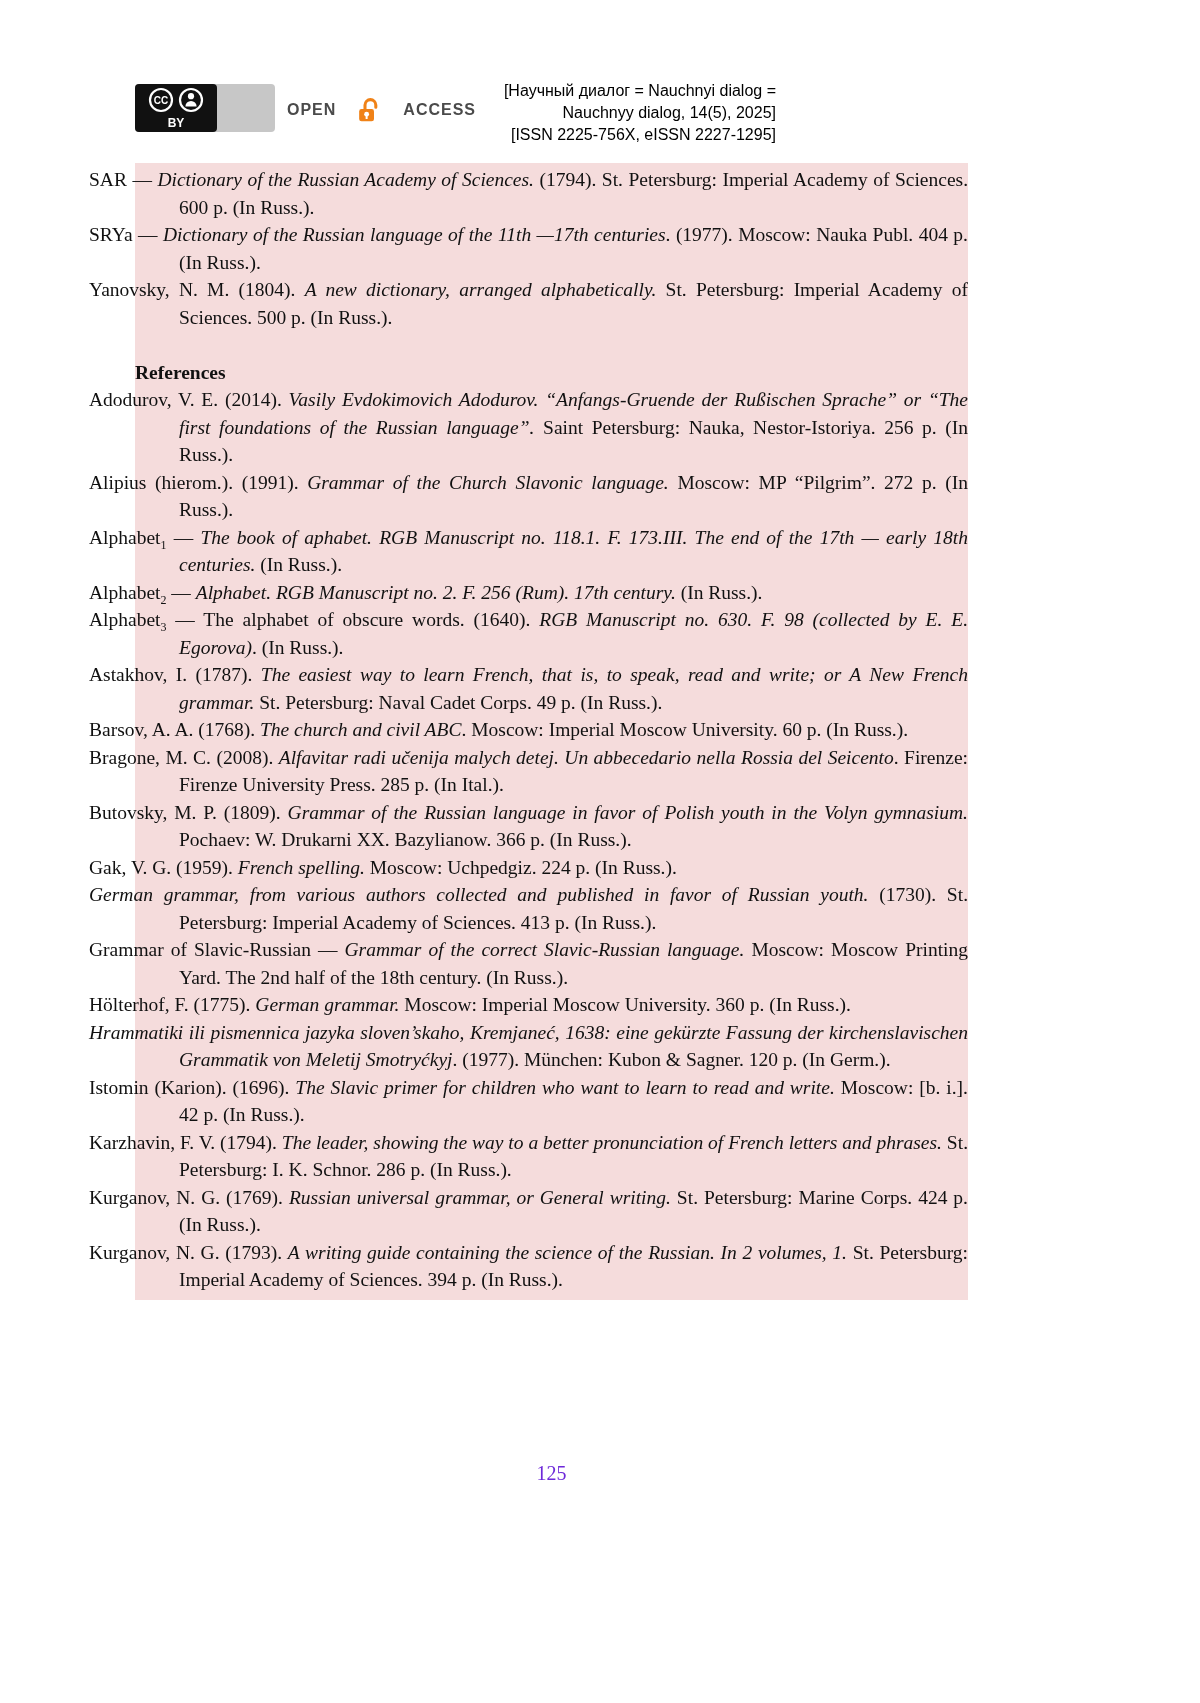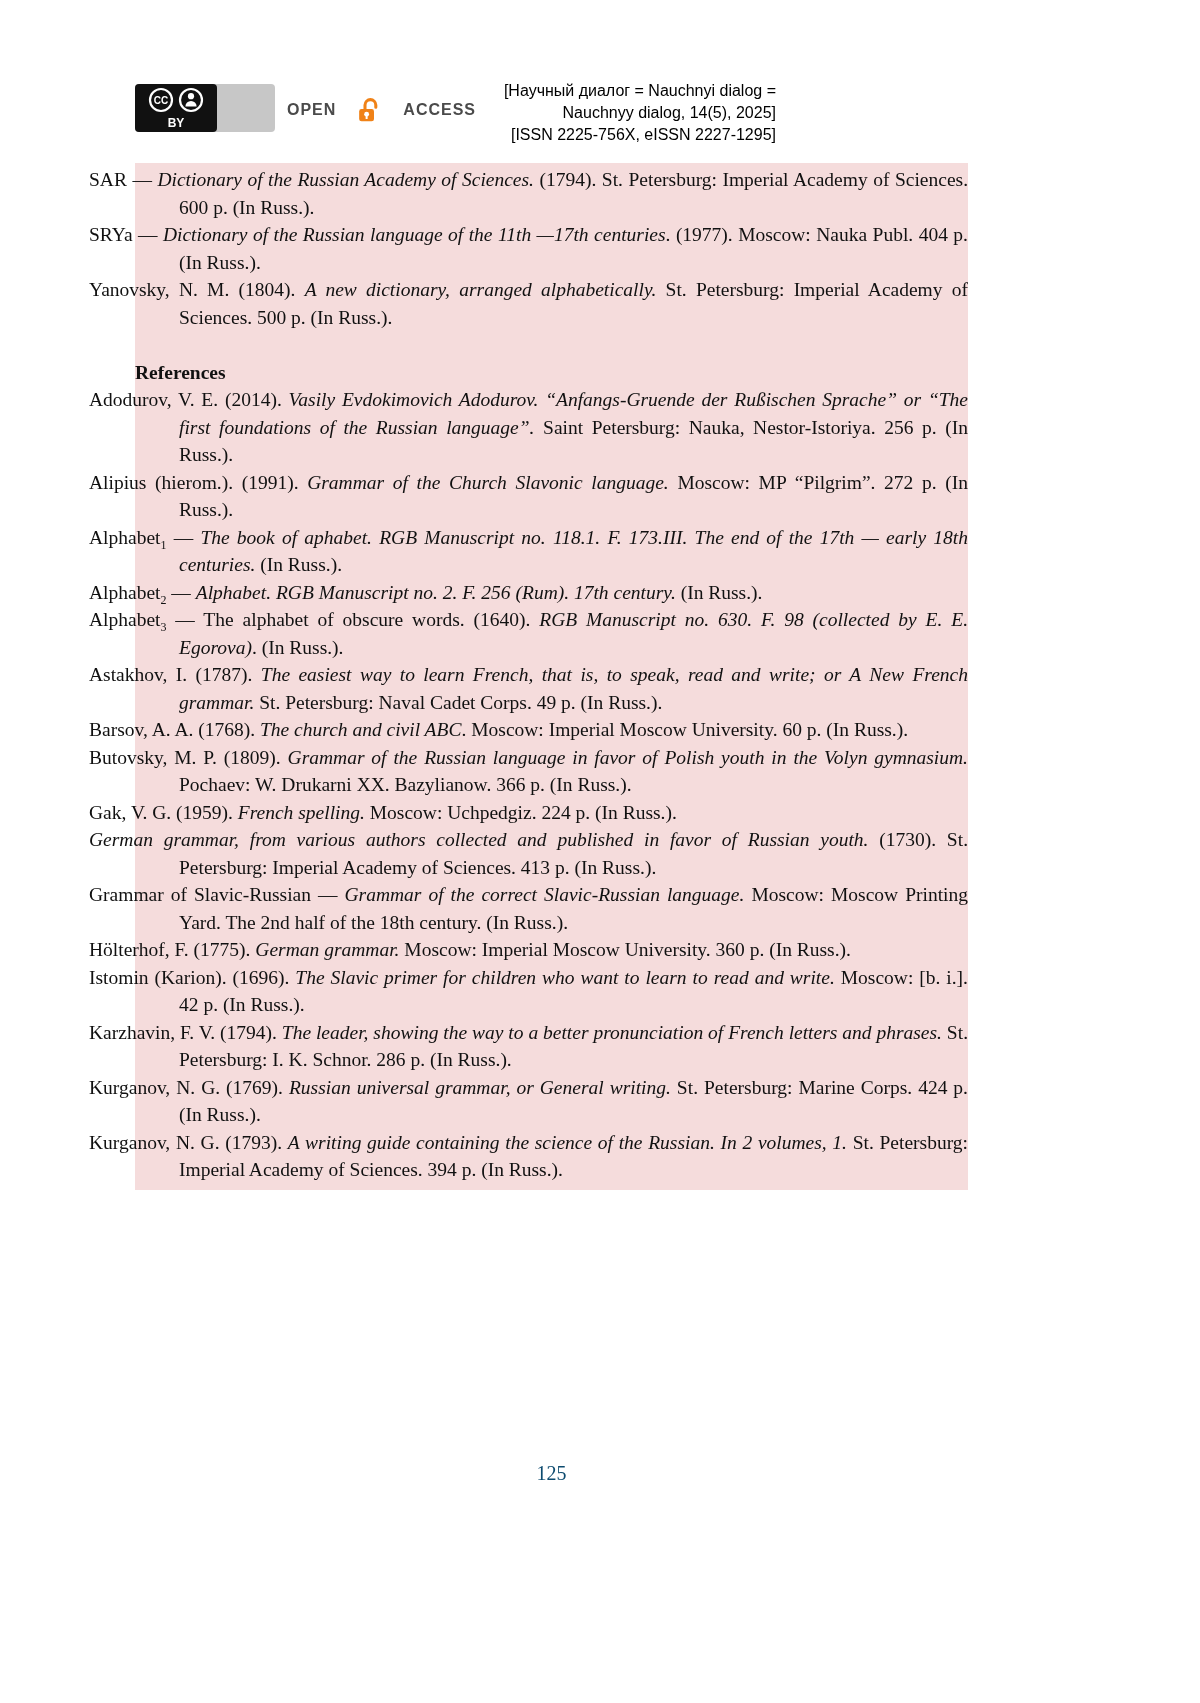--- a/index.html
+++ b/index.html
@@ -41,21 +41,21 @@
   }
   p.ref .i{font-style:italic;}
   p.ref sub{font-size:12px;line-height:0;}
   h2.refs-heading{
     margin:27.5px 0 0 0;padding:0;font-size:19.5px;line-height:27.5px;font-weight:bold;
     font-family:"Liberation Serif", serif;
   }
   
   .pageno{
     position:absolute;top:1462px;left:135px;width:833px;text-align:center;
-    font-size:20px;color:#0c4a6e;
+    font-size:20px;color:#6d28d9;
   }
 </style>
 </head>
 <body>
 
 <div class="page">
 
   <header>
 
     <div class="cc-badge">
@@ -97,25 +97,27 @@
       </div>
     <h2 class="refs-heading">References</h2>
     <div>
         <p class="ref"><span>Adodurov, V. E. (2014). </span><span class="i">Vasily Evdokimovich Adodurov. “Anfangs-Gruende der Rußischen Sprache” or “The first foundations of the Russian language”.</span><span> Saint Petersburg: Nauka, Nestor-Istoriya. 256 p. (In Russ.).</span></p>
         <p class="ref"><span>Alipius (hierom.). (1991). </span><span class="i">Grammar of the Church Slavonic language.</span><span> Moscow: MP “Pilgrim”. 272 p. (In Russ.).</span></p>
         <p class="ref"><span>Alphabet</span><sub>1</sub><span> — </span><span class="i">The book of aphabet. RGB Manuscript no. 118.1. F. 173.III. The end of the 17th — early 18th centuries.</span><span> (In Russ.).</span></p>
         <p class="ref"><span>Alphabet</span><sub>2</sub><span> — </span><span class="i">Alphabet. RGB Manuscript no. 2. F. 256 (Rum). 17th century.</span><span> (In Russ.).</span></p>
         <p class="ref"><span>Alphabet</span><sub>3</sub><span> — The alphabet of obscure words. (1640). </span><span class="i">RGB Manuscript no. 630. F. 98 (collected by E. E. Egorova)</span><span>. (In Russ.).</span></p>
         <p class="ref"><span>Astakhov, I. (1787). </span><span class="i">The easiest way to learn French, that is, to speak, read and write; or A New French grammar.</span><span> St. Petersburg: Naval Cadet Corps. 49 p. (In Russ.).</span></p>
         <p class="ref"><span>Barsov, A. A. (1768). </span><span class="i">The church and civil ABC</span><span>. Moscow: Imperial Moscow University. 60 p. (In Russ.).</span></p>
+        <p class="ref"><span>Bragone, M. C. (2008). </span><span class="i">Alfavitar radi učenija malych detej. Un abbecedario nella Rossia del Seicento</span><span>. Firenze: Firenze University Press. 285 p. (In Ital.).</span></p>
         <p class="ref"><span>Butovsky, M. P. (1809). </span><span class="i">Grammar of the Russian language in favor of Polish youth in the Volyn gymnasium.</span><span> Pochaev: W. Drukarni XX. Bazylianow. 366 p. (In Russ.).</span></p>
         <p class="ref"><span>Gak, V. G. (1959). </span><span class="i">French spelling.</span><span> Moscow: Uchpedgiz. 224 p. (In Russ.).</span></p>
         <p class="ref"><span class="i">German grammar, from various authors collected and published in favor of Russian youth.</span><span> (1730). St. Petersburg: Imperial Academy of Sciences. 413 p. (In Russ.).</span></p>
         <p class="ref"><span>Grammar of Slavic-Russian — </span><span class="i">Grammar of the correct Slavic-Russian language.</span><span> Moscow: Moscow Printing Yard. The 2nd half of the 18th century. (In Russ.).</span></p>
         <p class="ref"><span>Hölterhof, F. (1775). </span><span class="i">German grammar.</span><span> Moscow: Imperial Moscow University. 360 p. (In Russ.).</span></p>
+        <p class="ref"><span class="i">Hrammatiki ili pismennica jazyka sloven’skaho, Kremjaneć, 1638: eine gekürzte Fassung der kirchenslavischen Grammatik von Meletij Smotryćkyj</span><span>. (1977). München: Kubon &amp; Sagner. 120 p. (In Germ.).</span></p>
         <p class="ref"><span>Istomin (Karion). (1696). </span><span class="i">The Slavic primer for children who want to learn to read and write.</span><span> Moscow: [b. i.]. 42 p. (In Russ.).</span></p>
         <p class="ref"><span>Karzhavin, F. V. (1794). </span><span class="i">The leader, showing the way to a better pronunciation of French letters and phrases.</span><span> St. Petersburg: I. K. Schnor. 286 p. (In Russ.).</span></p>
         <p class="ref"><span>Kurganov, N. G. (1769). </span><span class="i">Russian universal grammar, or General writing.</span><span> St. Petersburg: Marine Corps. 424 p. (In Russ.).</span></p>
         <p class="ref"><span>Kurganov, N. G. (1793). </span><span class="i">A writing guide containing the science of the Russian. In 2 volumes, 1.</span><span> St. Petersburg: Imperial Academy of Sciences. 394 p. (In Russ.).</span></p>
       </div>
   </main>
 
   <footer>
     <div class="pageno">125</div>
   </footer>

